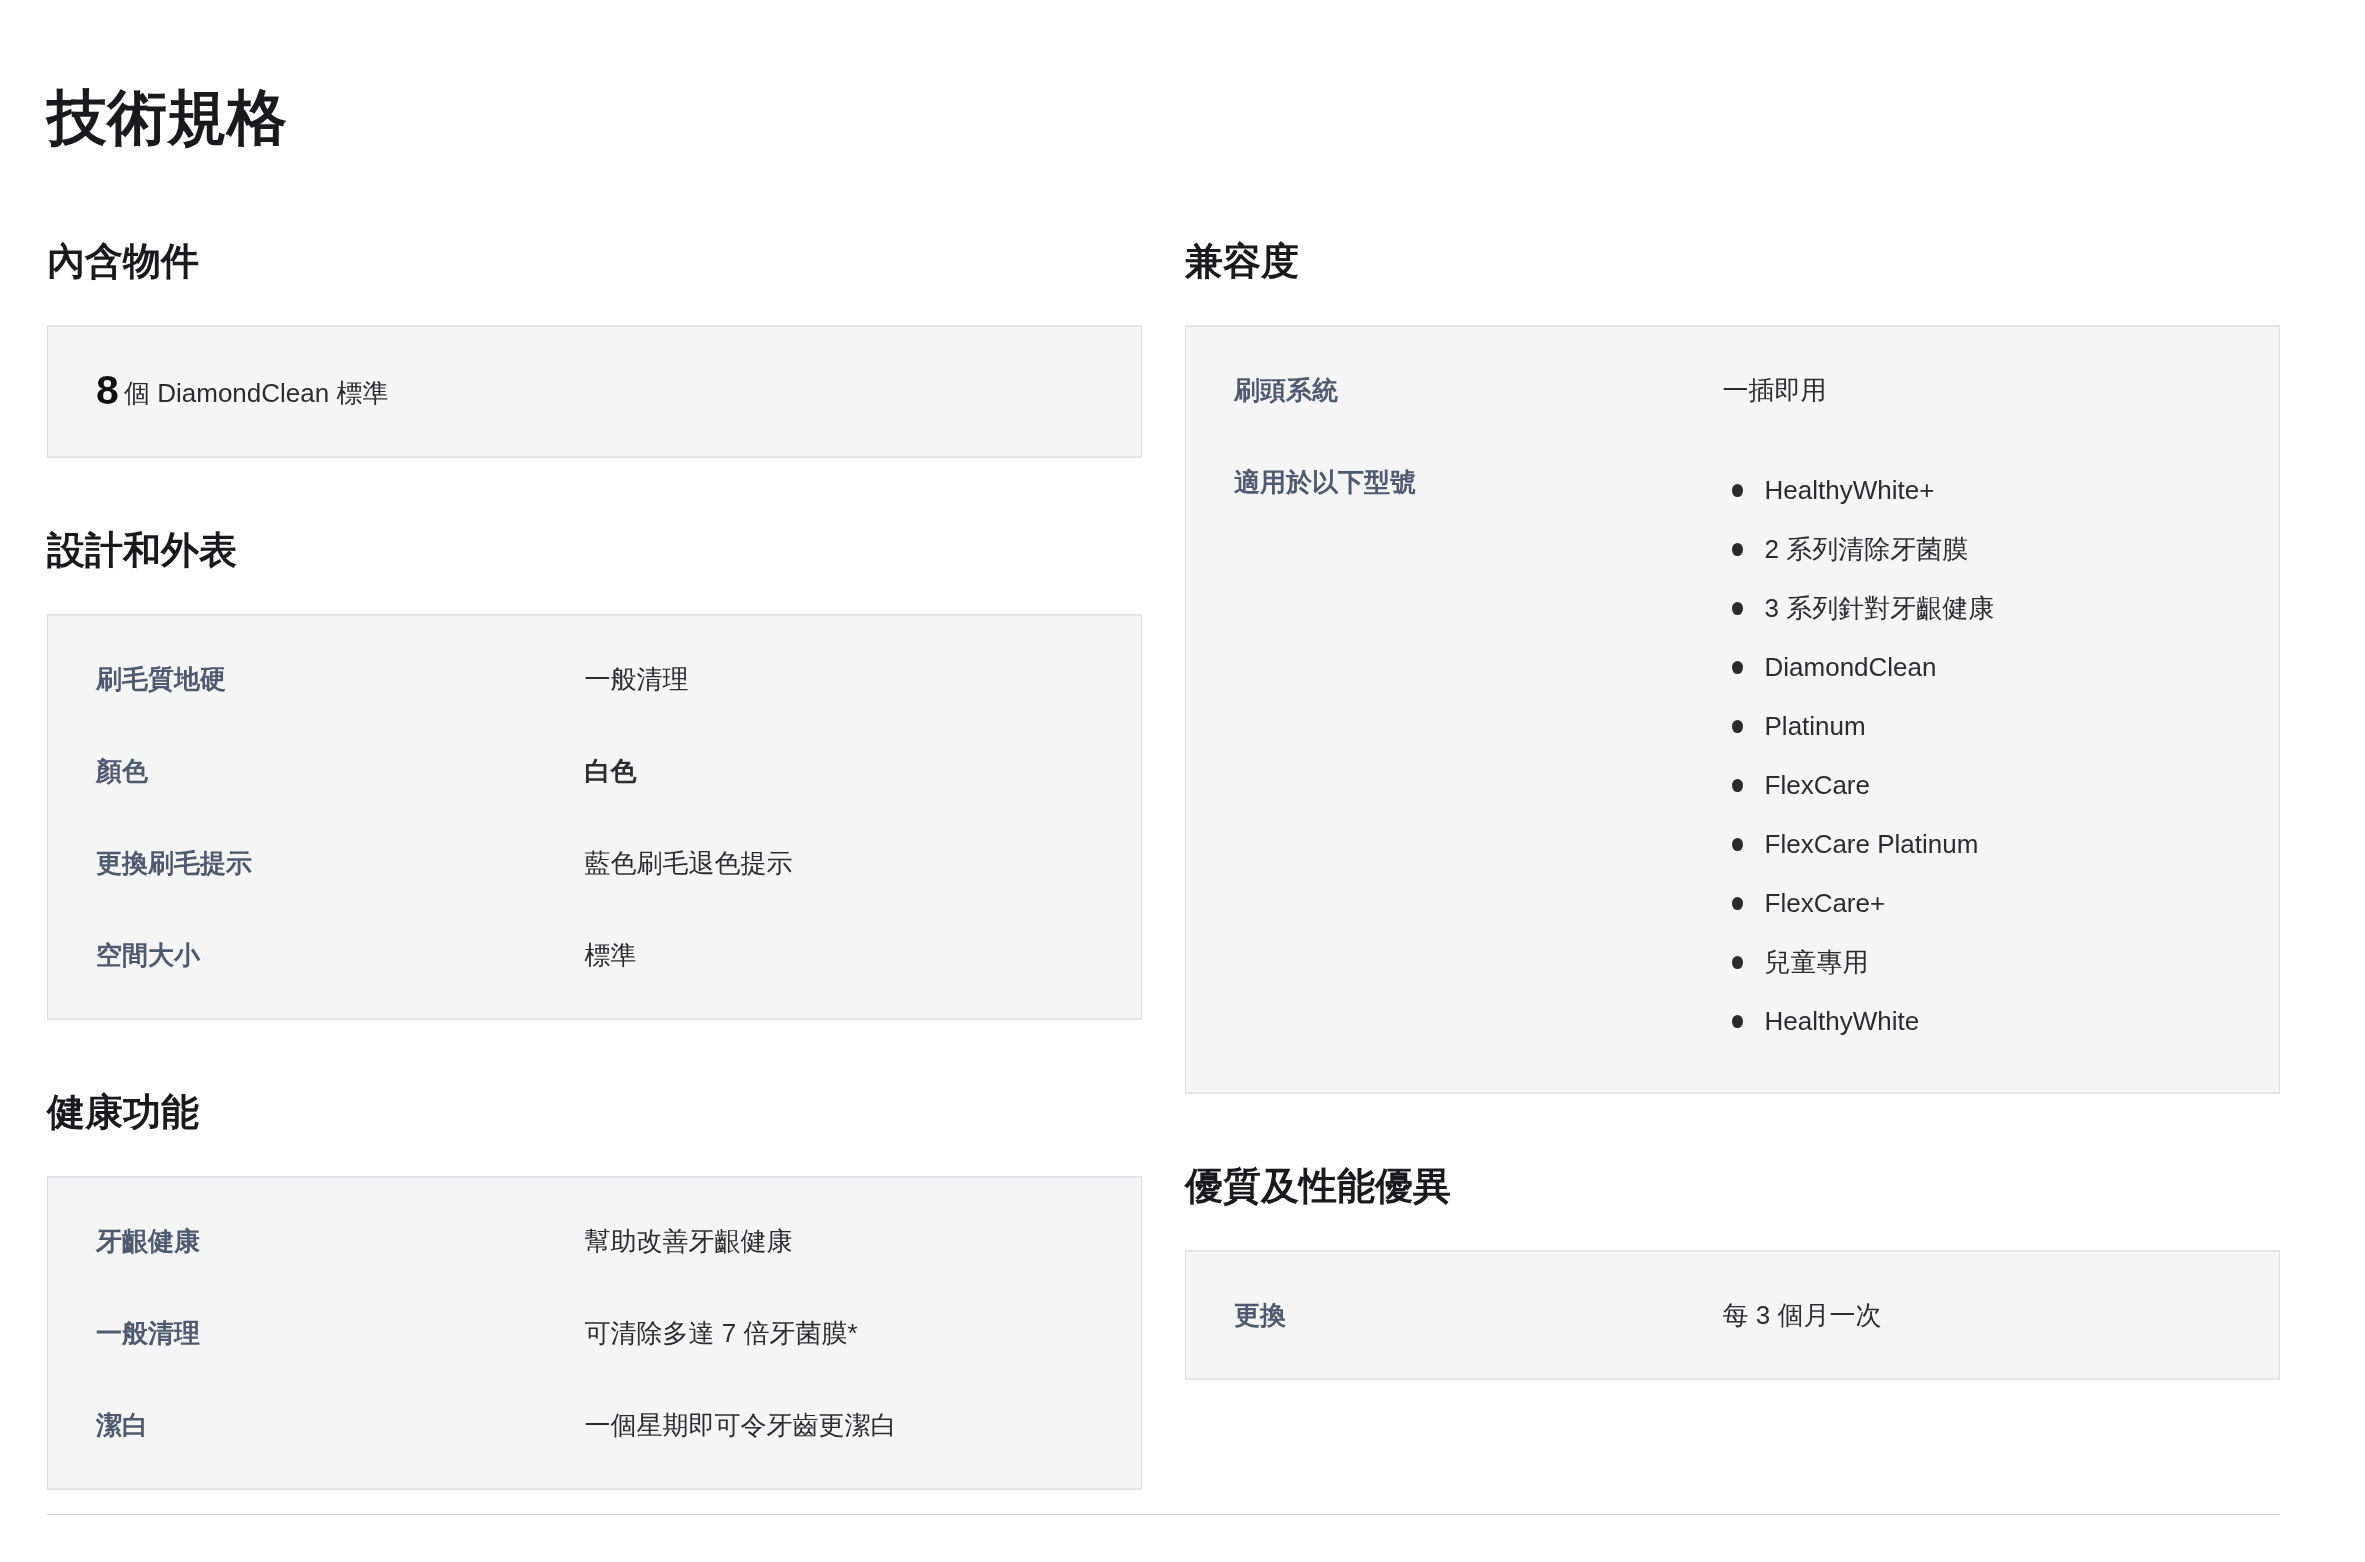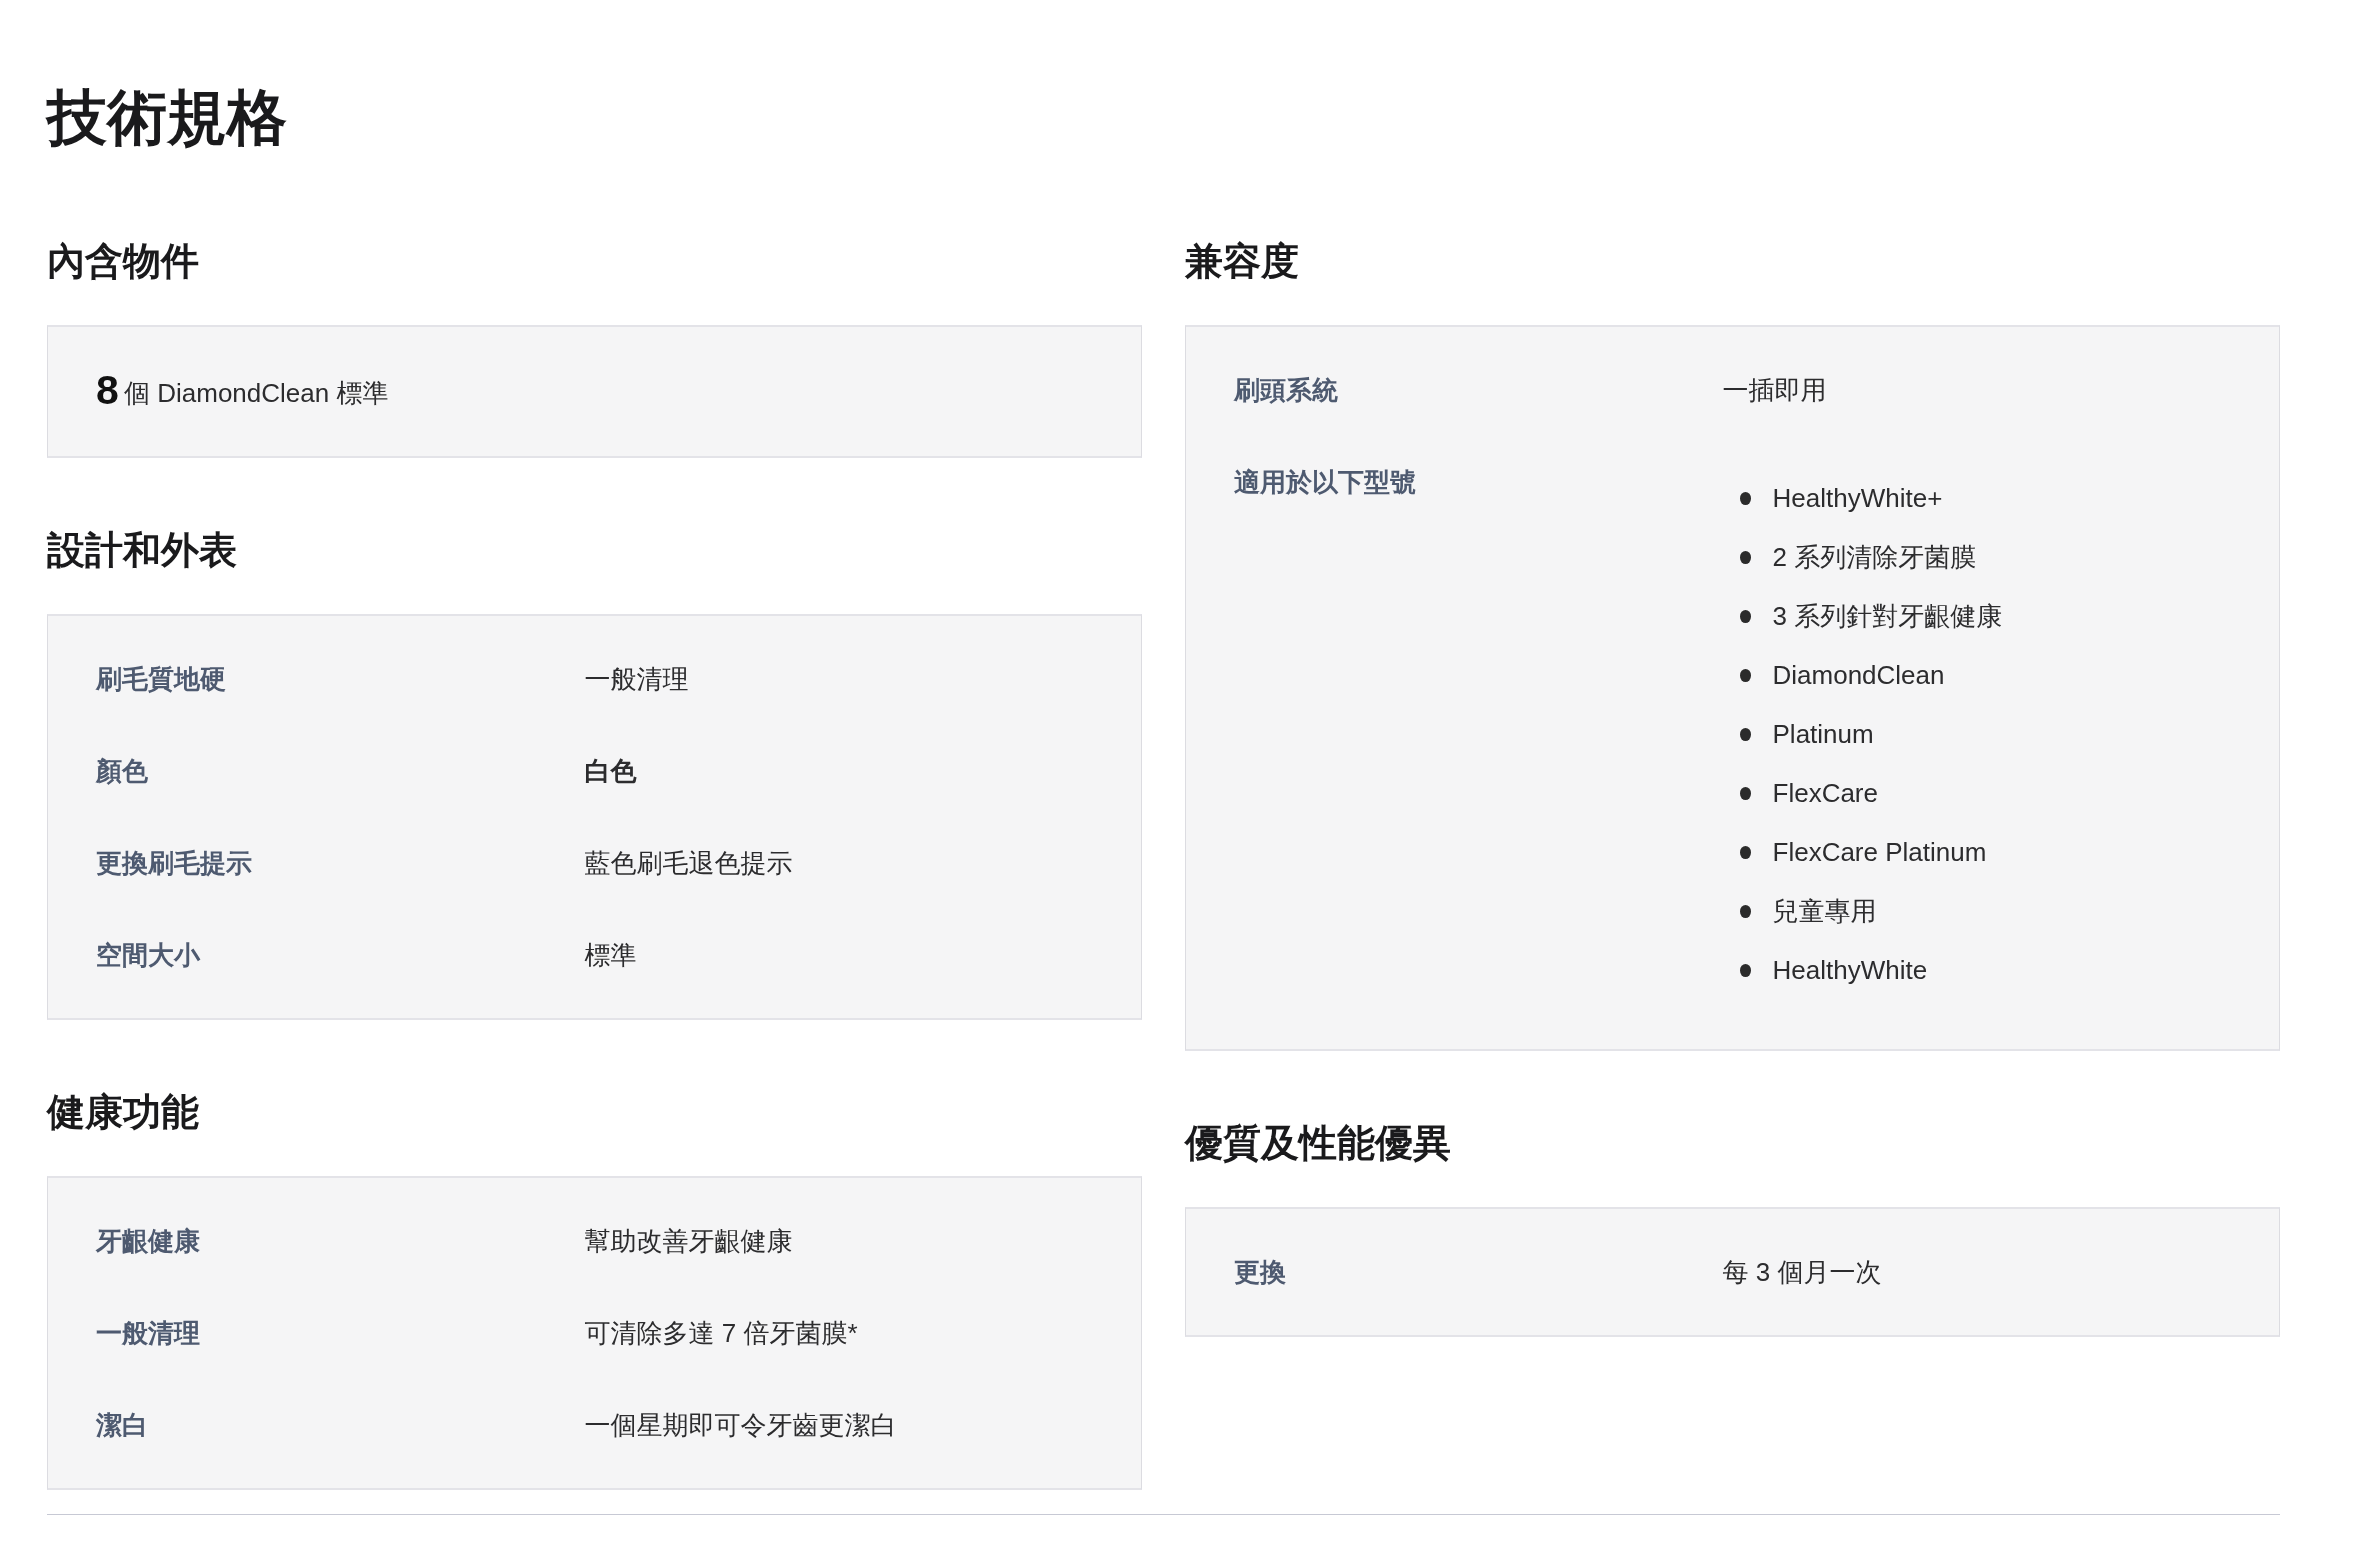--- a/index.html
+++ b/index.html
@@ -70,21 +70,21 @@
   .value .big{
     font-size:41px;
     font-weight:700;
     color:var(--bignum);
     margin-right:5.2px;
     line-height:36px;
     vertical-align:-1.7px;
   }
   ul.models{
     list-style:none;
-    margin:16px;
+    margin:8px;
     padding:0;
   }
   ul.models li{
     position:relative;
     padding-left:34px;
     margin-bottom:23px;
   }
   ul.models li:last-child{margin-bottom:0;}
   ul.models .dot{
     position:absolute;
@@ -167,20 +167,21 @@
               <div class="label">適用於以下型號</div>
               <div class="value">
                 <ul class="models">
                   <li><span class="dot"></span><span>HealthyWhite+</span></li>
                   <li><span class="dot"></span><span>2 系列清除牙菌膜</span></li>
                   <li><span class="dot"></span><span>3 系列針對牙齦健康</span></li>
                   <li><span class="dot"></span><span>DiamondClean</span></li>
                   <li><span class="dot"></span><span>Platinum</span></li>
                   <li><span class="dot"></span><span>FlexCare</span></li>
                   <li><span class="dot"></span><span>FlexCare Platinum</span></li>
+                  <li><span class="dot"></span><span>FlexCare+</span></li>
                   <li><span class="dot"></span><span>兒童專用</span></li>
                   <li><span class="dot"></span><span>HealthyWhite</span></li>
                 </ul>
               </div>
             </div>
           </div>
         </section>
         <section class="section">
           <h3>優質及性能優異</h3>
           <div class="box">

